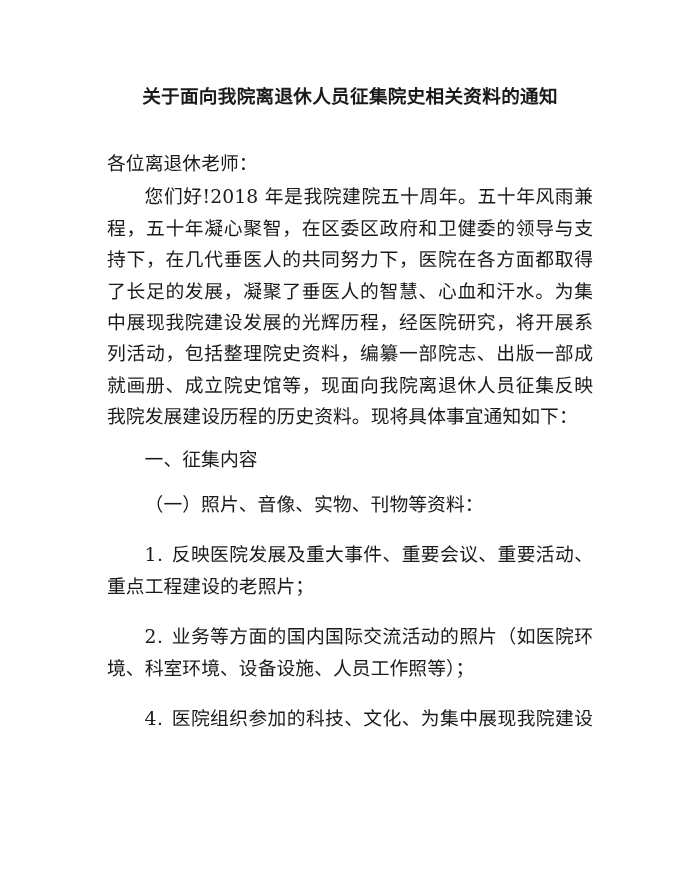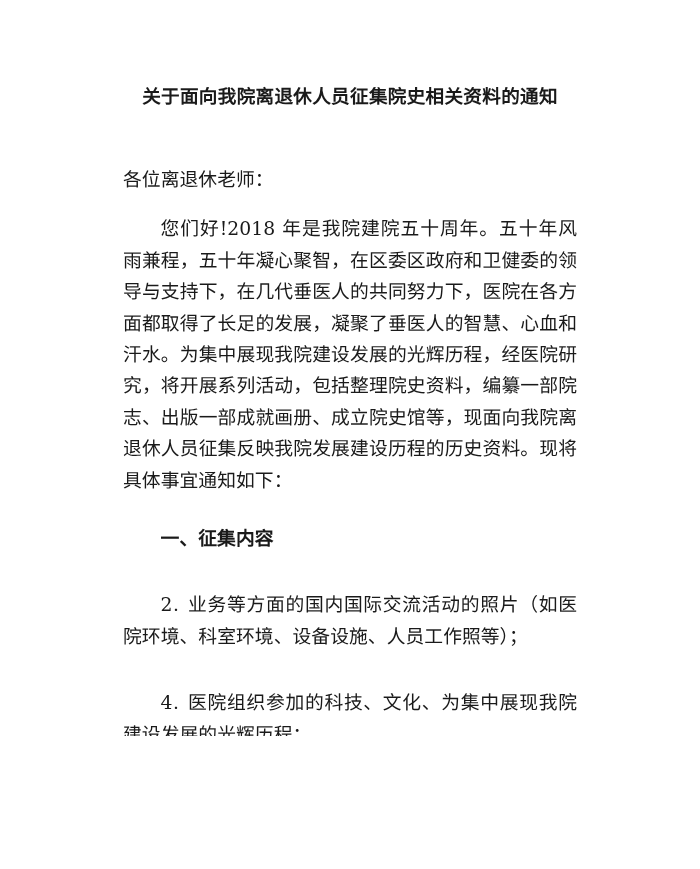--- a/index.html
+++ b/index.html
@@ -40,42 +40,42 @@
     text-align: center;
     font-size: 18.6px;
     font-weight: bold;
     line-height: 30px;
     letter-spacing: 0.3px;
     white-space: nowrap;
   }
 
   
   .para {
-    margin: 16px;
+    margin: 0;
     font-size: 18.8px;
     line-height: 31.4px;
     text-align: justify;
     text-justify: inter-character;
     letter-spacing: 0.05px;
   }
 
   
   .salutation {
     padding-top: 36px;
   }
 
   
   .body-para {
     text-indent: 2em;
     padding-top: 2px;
   }
 
   
   .heading {
-    font-weight: bold;
+    font-weight: normal;
     text-indent: 2em;
     padding-top: 10px;
   }
 
   .heading-1 { padding-top: 11px; }
   .heading-2 { padding-top: 14px; }
 
   
   .list-item {
     text-indent: 2em;
@@ -99,21 +99,25 @@
   <div id="doc">
 
     <h1 class="doc-title">关于面向我院离退休人员征集院史相关资料的通知</h1>
 
     <p class="para salutation">各位离退休老师：</p>
 
     <p class="para body-para">您们好!2018 年是我院建院五十周年。五十年风雨兼程，五十年凝心聚智，在区委区政府和卫健委的领导与支持下，在几代垂医人的共同努力下，医院在各方面都取得了长足的发展，凝聚了垂医人的智慧、心血和汗水。为集中展现我院建设发展的光辉历程，经医院研究，将开展系列活动，包括整理院史资料，编纂一部院志、出版一部成就画册、成立院史馆等，现面向我院离退休人员征集反映我院发展建设历程的历史资料。现将具体事宜通知如下：</p>
 
     <p class="para heading heading-1">一、征集内容</p>
 
+    <p class="para heading heading-2">（一）照片、音像、实物、刊物等资料：</p>
 
+    <p class="para list-item">
+      <span class="marker">1.</span><span>反映医院发展及重大事件、重要会议、重要活动、重点工程建设的老照片；</span>
+    </p>
 
     <p class="para list-item">
       <span class="marker">2.</span><span>业务等方面的国内国际交流活动的照片（如医院环境、科室环境、设备设施、人员工作照等）；</span>
     </p>
 
 
     <p class="para list-item">
       <span class="marker">4.</span><span>医院组织参加的科技、文化、为集中展现我院建设发展的光辉历程；</span>
     </p>
 

